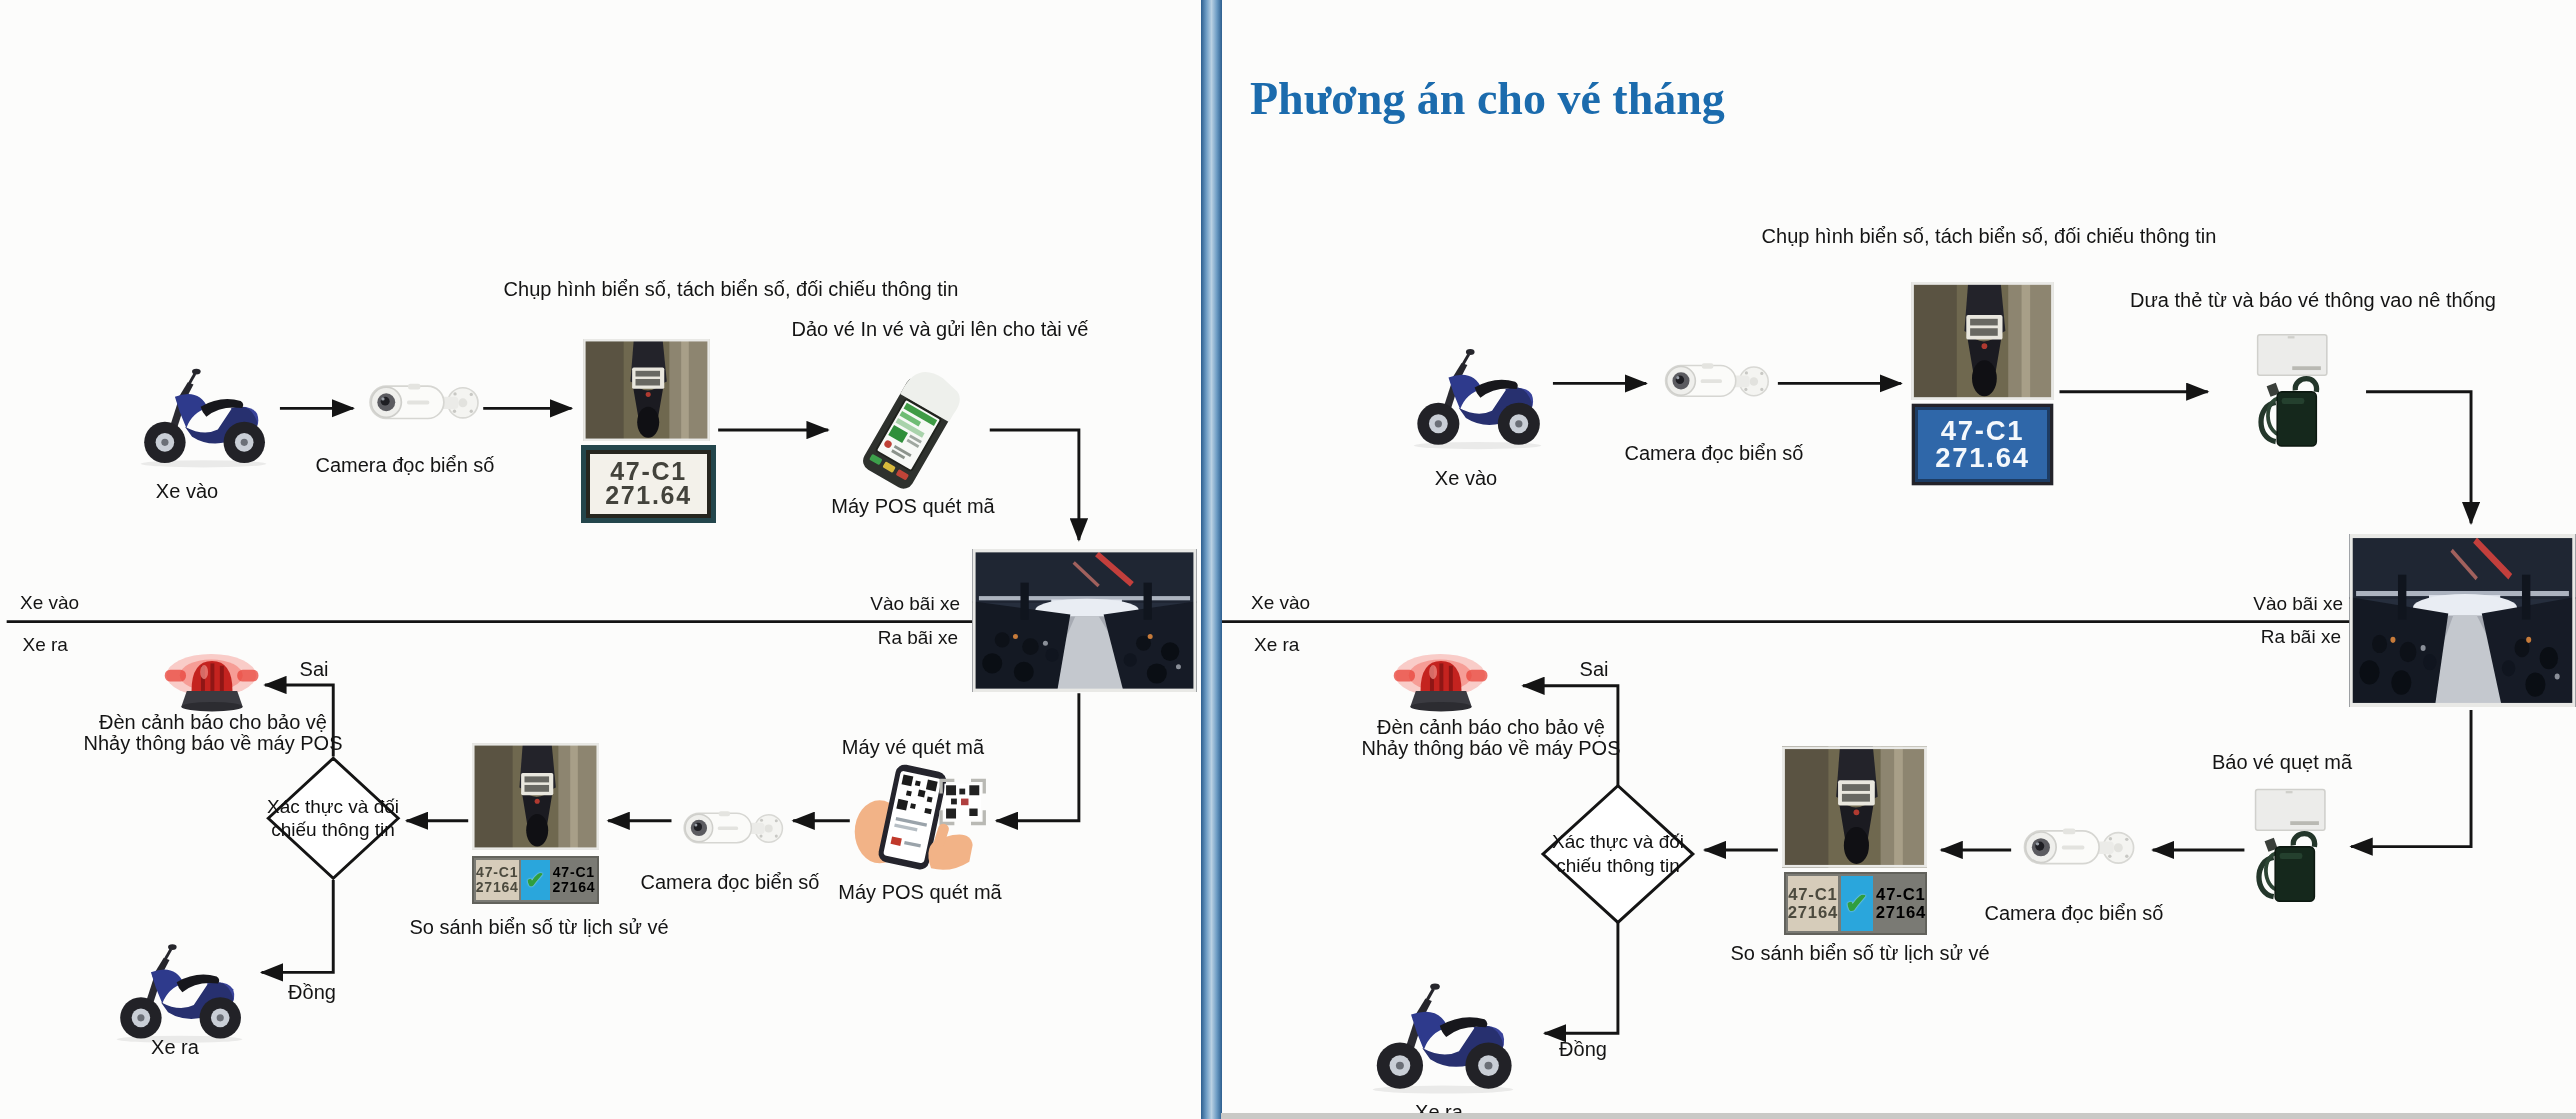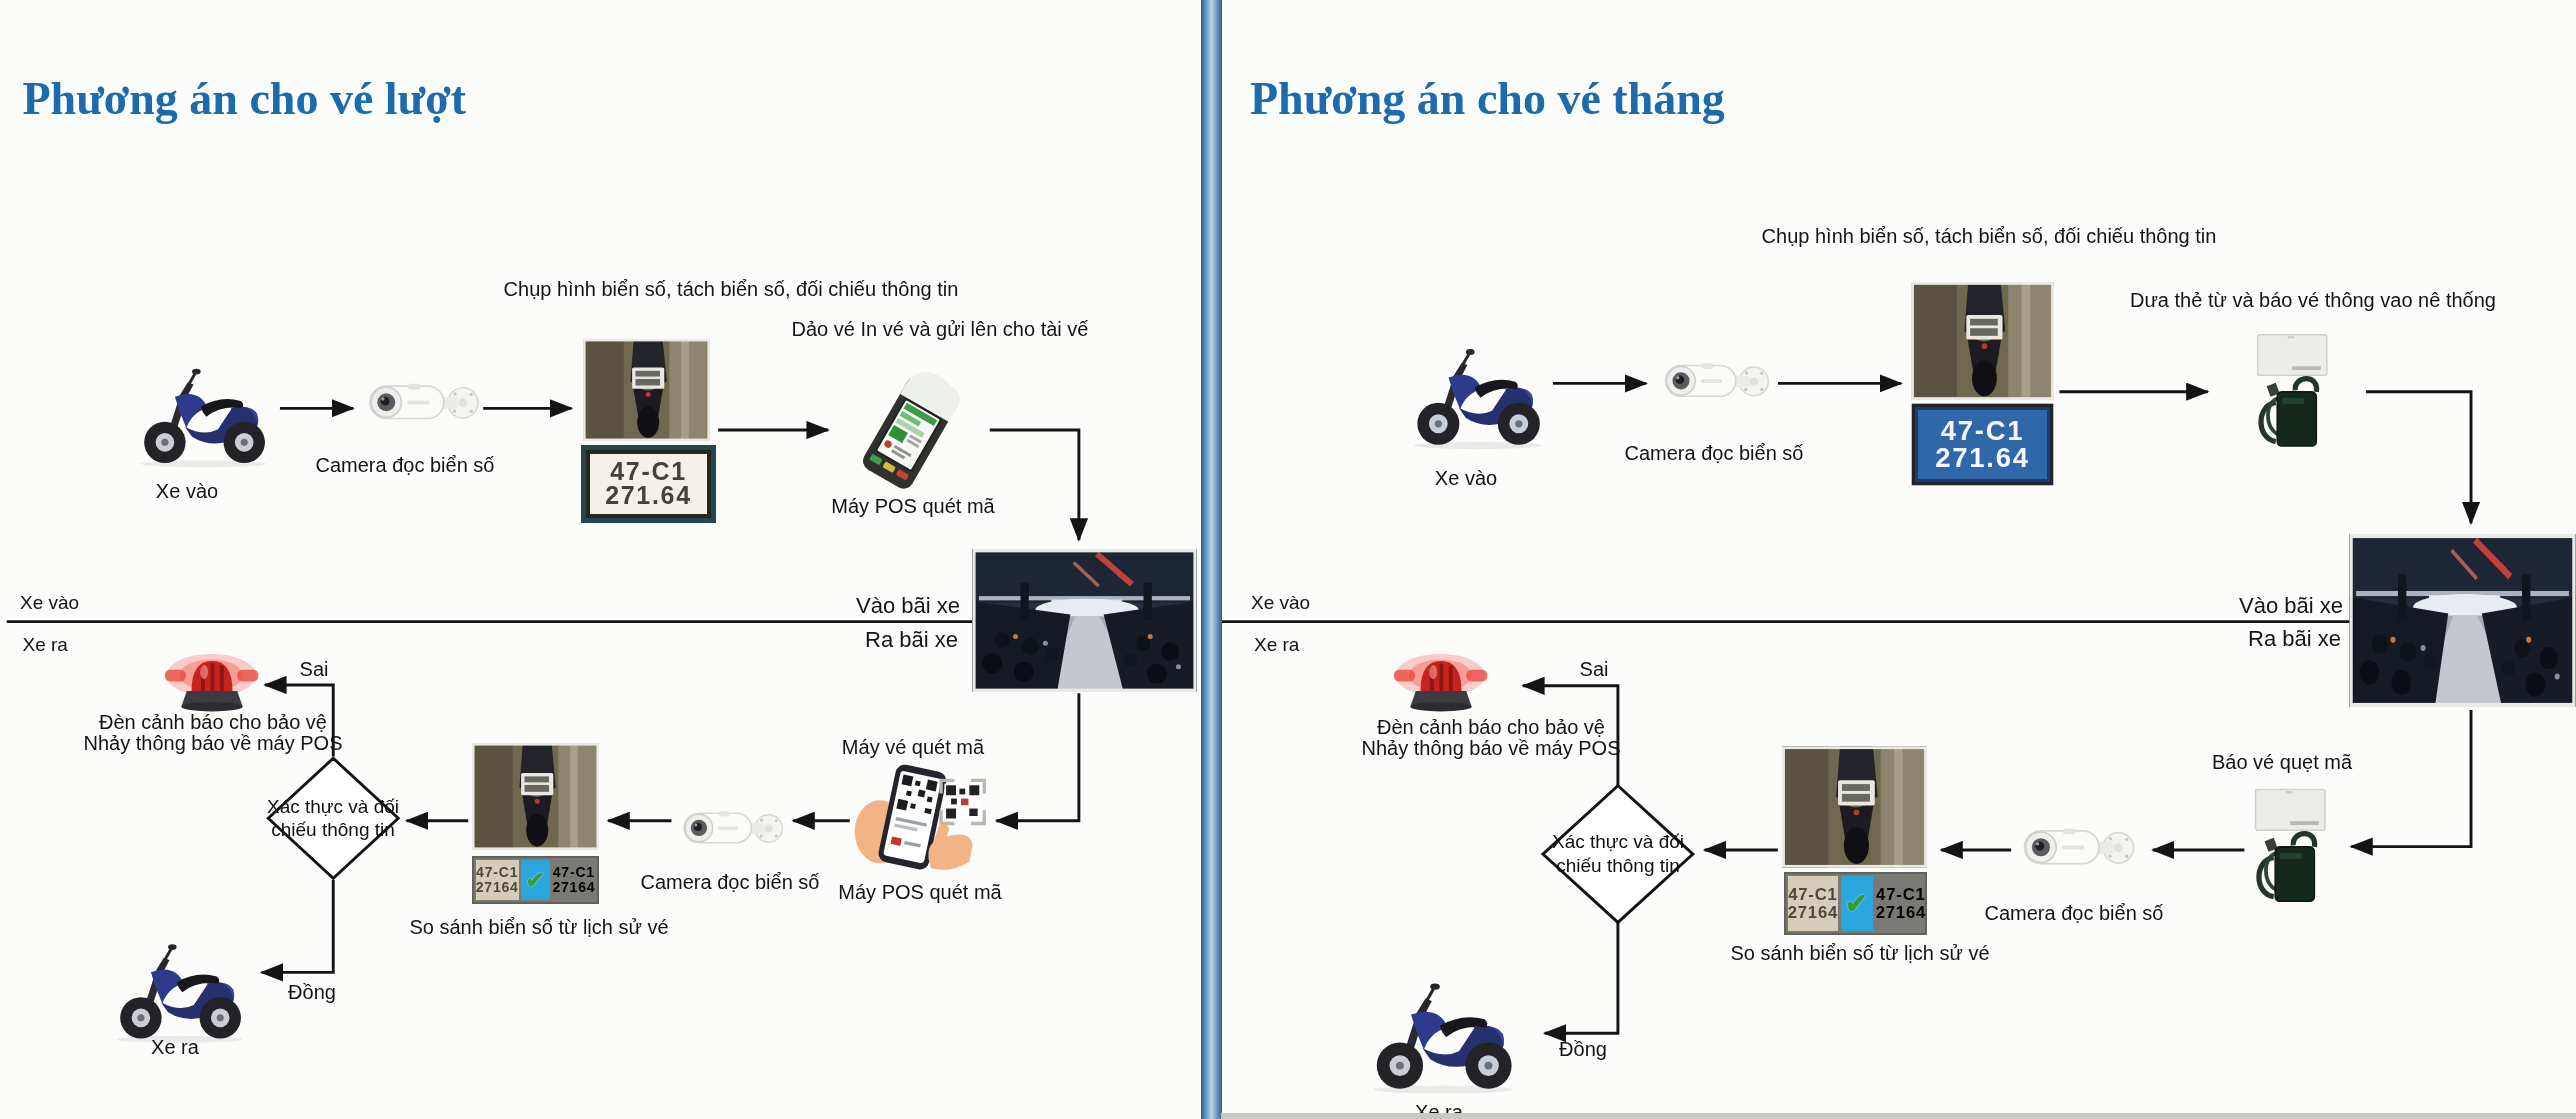--- a/index.html
+++ b/index.html
@@ -3,21 +3,21 @@
 <meta charset="utf-8">
 <style>
   html,body{margin:0;padding:0;background:#fbfbfa;}
   #stage{position:relative;width:2576px;height:1120px;overflow:hidden;background:#fcfcfb;
          font-family:"Liberation Sans",sans-serif;}
   .title{position:absolute;font-family:"Liberation Serif",serif;font-weight:bold;
          font-size:46px;color:#1b6bad;white-space:nowrap;z-index:5;}
   .lbl{position:absolute;transform:translateX(-50%);font-size:20px;color:#141414;
        white-space:nowrap;text-align:right;z-index:5;}
   .lbl-left{position:absolute;font-size:19px;color:#141414;white-space:nowrap;z-index:5;}
-  .lbl-right{position:absolute;transform:translateX(-100%);font-size:22px;color:#141414;
+  .lbl-right{position:absolute;transform:translateX(-100%);font-size:19px;color:#141414;
        white-space:nowrap;z-index:5;}
   .vbar{position:absolute;left:1201px;top:0;width:21px;height:1120px;z-index:6;
         background:linear-gradient(90deg,#2c5e8e 0%,#6d9cc4 25%,#bad1e3 50%,#6d9cc4 75%,#2c5e8e 100%);}
   .edge-strip{position:absolute;left:1221px;top:1113px;width:1355px;height:6.7px;background:#c9c9c6;z-index:6;}
   svg.gfx{position:absolute;z-index:3;overflow:visible;}
   #connectors{position:absolute;left:0;top:0;z-index:2;}
   .plate-crop{position:absolute;display:flex;flex-direction:column;align-items:center;
       justify-content:center;box-sizing:border-box;font-weight:bold;line-height:.95;
       letter-spacing:1.7px;text-align:center;z-index:4;}
   .plate-white{background:#f3f1ea;border:4.2px solid #26261f;box-shadow:0 0 0 5px #24464c;
@@ -238,21 +238,20 @@
       <path d="M1942,943 V823 H1828" marker-end="url(#ah)"></path>
       <path d="M1942,1107 V1240 H1854" marker-end="url(#ah)"></path>
     </g>
     <polygon points="322,982 400,910 478,982 400,1054" fill="#ffffff" stroke="#141414" stroke-width="3.5"></polygon>
     <polygon points="1852,1025 1942,943 2032,1025 1942,1107" fill="#ffffff" stroke="#141414" stroke-width="3.5"></polygon>
   </svg>
 
   <div class="vbar"></div>
   <div class="edge-strip"></div>
 
-  <div class="title" style="left:22.5px;top:72px">Phương án cho vé lượt</div>
 
   <svg class="gfx" style="left:132px;top:353px;width:143px;height:123px" viewBox="0 0 172 148" width="143" height="123">
       <use href="#sym-bike"></use>
     </svg>
   <div class="lbl" style="left:187px;top:480px">Xe vào</div>
 
   <svg class="gfx" style="left:360px;top:371px;width:123px;height:67px" viewBox="0 0 148 80" width="123" height="67">
       <use href="#sym-camera"></use>
     </svg>
   <div class="lbl" style="left:405px;top:454px">Camera đọc biển số</div>

